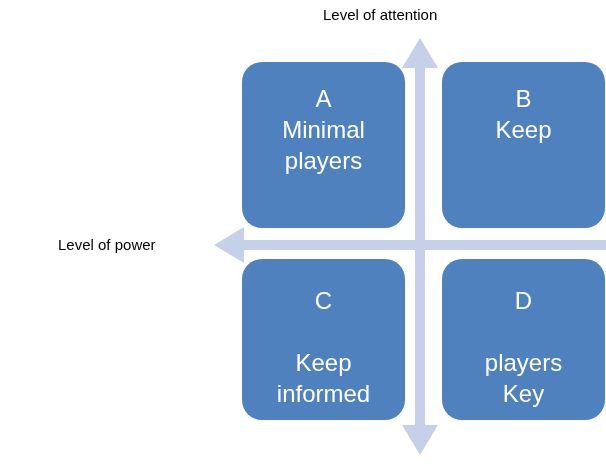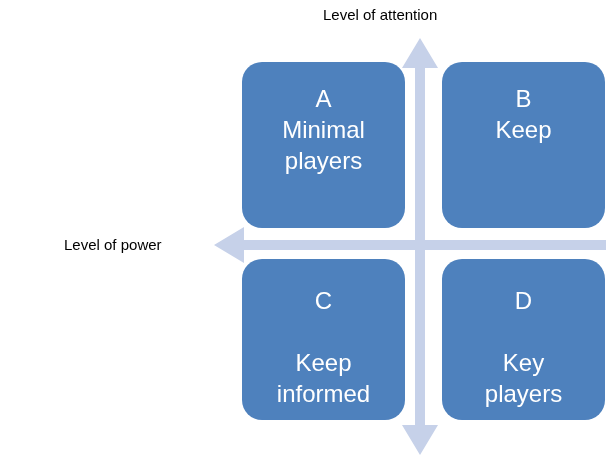--- a/index.html
+++ b/index.html
@@ -26,21 +26,21 @@
     font-family: "Liberation Sans", sans-serif;
     font-size: 15px;
     line-height: 18px;
     white-space: nowrap;
   }
   #label-attention {
     left: 281px;
     top: 6px;
   }
   #label-power {
-    left: 22px;
+    left: 16px;
     top: 236px;
   }
 
   
   #axes {
     position: absolute;
     left: 0;
     top: 0;
     width: 606px;
     height: 468px;
@@ -120,17 +120,17 @@
   <div class="quadrant spaced" id="box-c">
     <span class="q-letter">C</span>
     <span class="q-gap"></span>
     <span class="q-text">Keep</span>
     <span class="q-text">informed</span>
   </div>
 
   <div class="quadrant spaced" id="box-d">
     <span class="q-letter">D</span>
     <span class="q-gap"></span>
+    <span class="q-text">players</span>
     <span class="q-text">Key</span>
-    <span class="q-text">players</span>
   </div>
 
 </div>
 
 </body></html>

